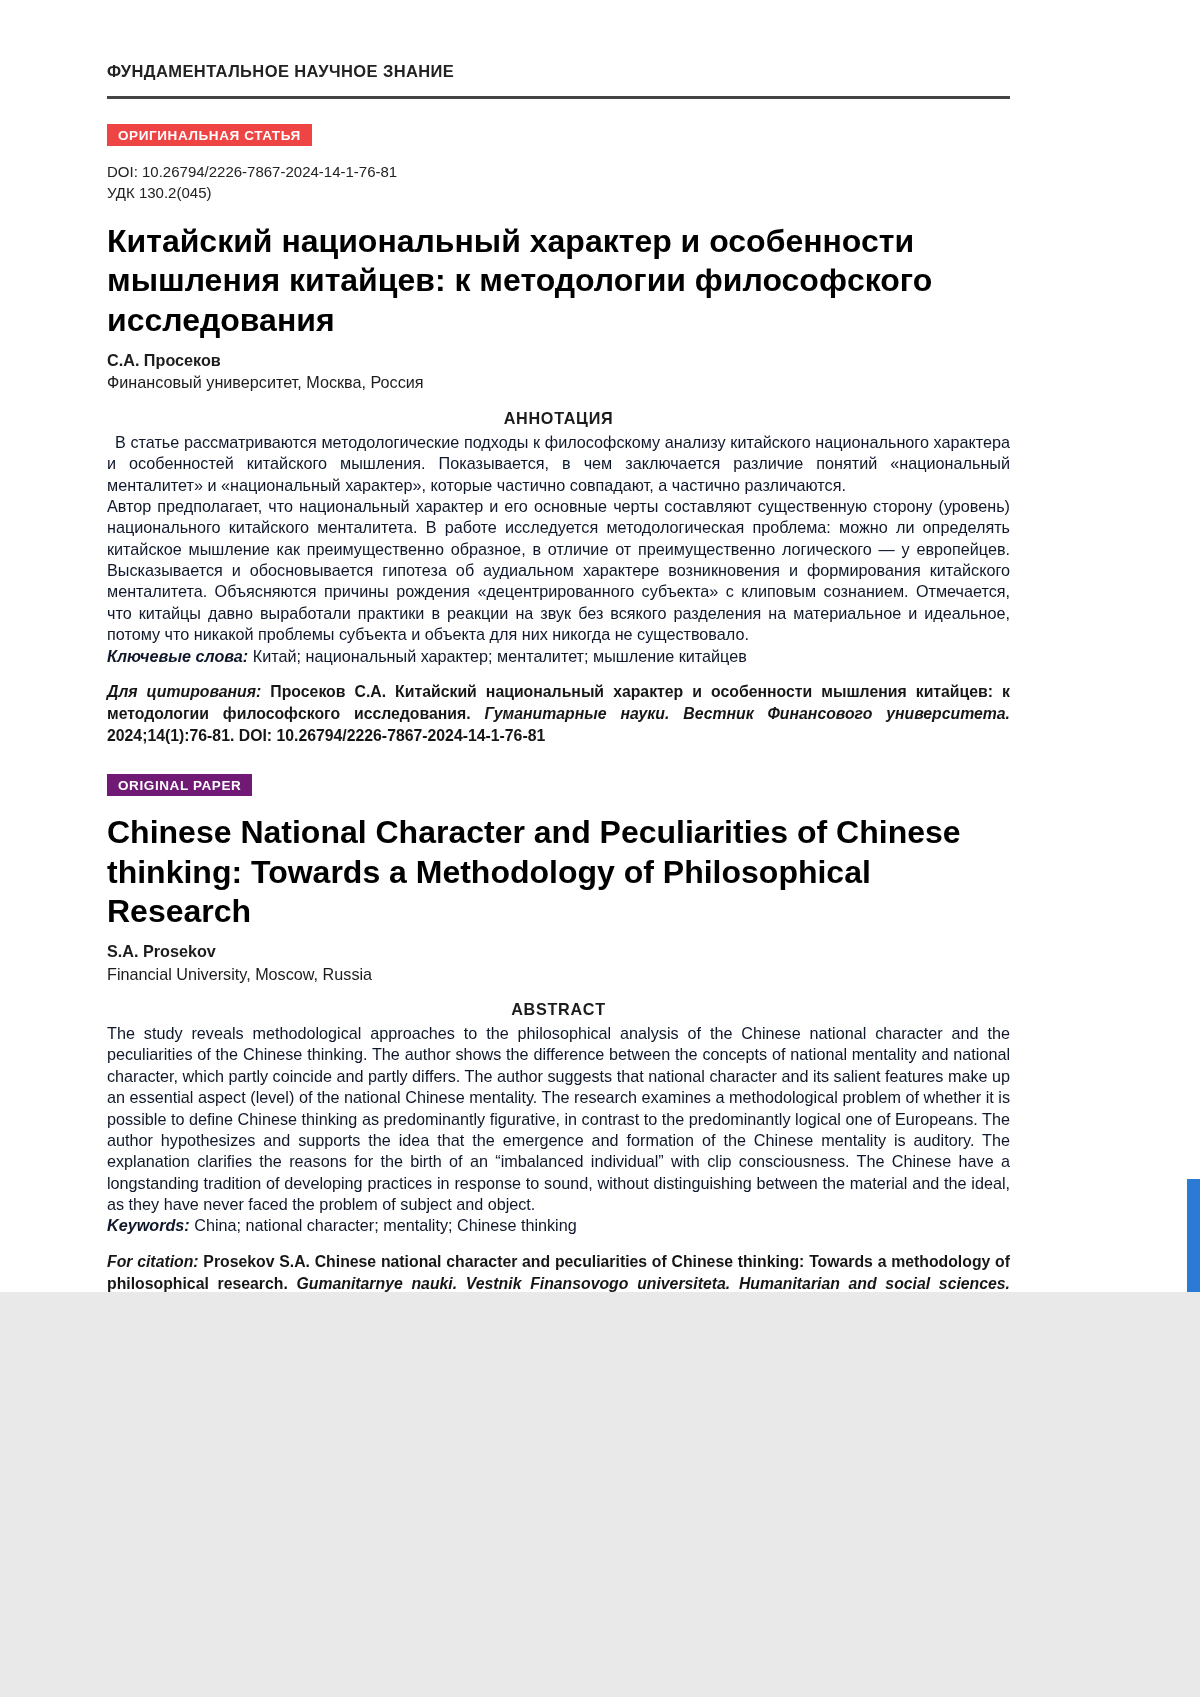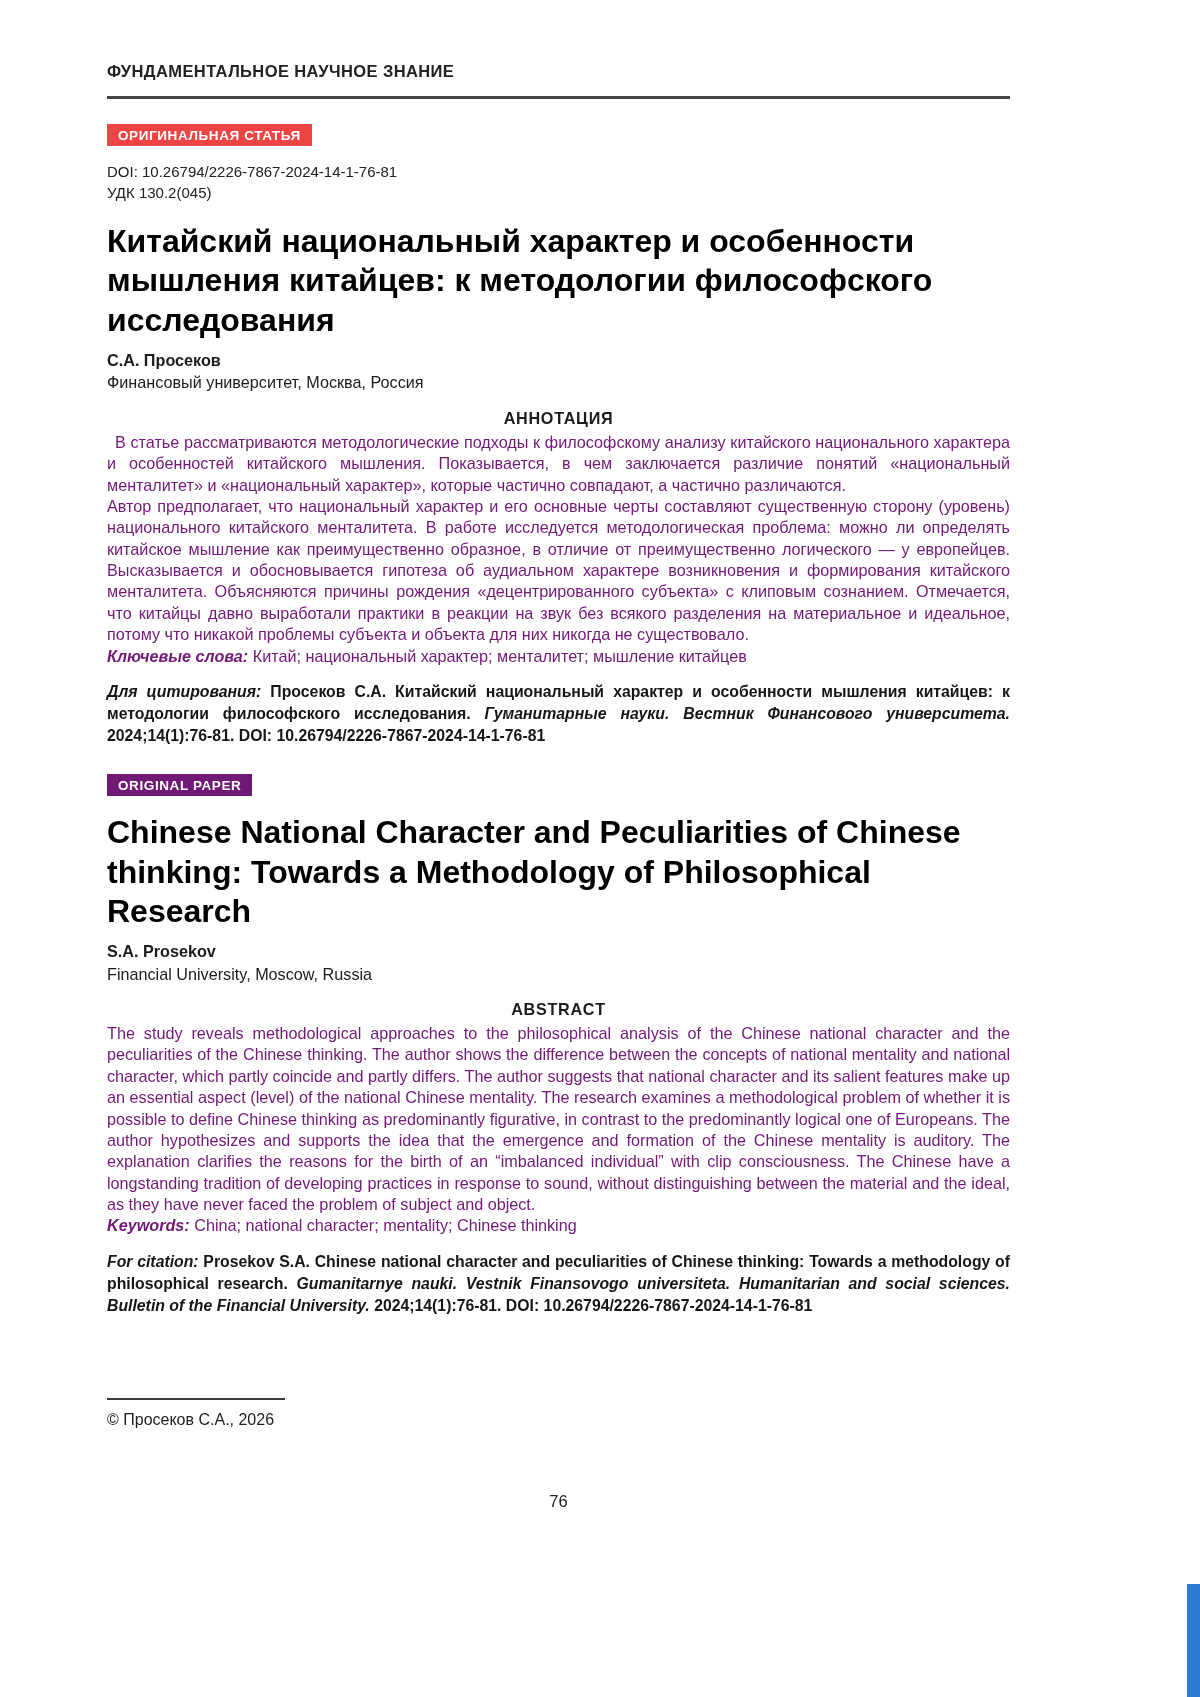--- a/index.html
+++ b/index.html
@@ -1,19 +1,19 @@
 <!DOCTYPE html>
 <html lang="ru"><head>
 <meta charset="utf-8">
 <style>
   * { margin:0; padding:0; box-sizing:border-box; }
   html, body { background:#e9e9e9; }
   .page {
     position:relative;
-    width:1200px; height:1697px;
+    width:1200px; height:1292px;
     margin:0 auto;
     background:#ffffff;
     font-family:"Liberation Sans", sans-serif;
     color:#1c1c1c;
     overflow:hidden;
   }
   .content { position:absolute; left:107px; top:0; width:903px; }
 
   .running-head { margin-top:62px; font-size:16.5px; font-weight:700; letter-spacing:0.4px; color:#222; }
   .head-rule { margin-top:15px; height:3px; background:#454545; }
@@ -27,21 +27,21 @@
 
   h1.title { margin-top:19px; font-size:32px; line-height:1.23; font-weight:700; color:#000000; }
   h1.title.en { margin-top:17px; }
 
   .author-block { margin-top:9px; text-align:left; font-size:16.2px; line-height:1.38; }
   .author { font-weight:700; }
 
   .abs-head { margin-top:15px; text-align:center; font-size:16.2px; font-weight:700; letter-spacing:0.7px; }
   .abs-head { margin-bottom:4px; }
 
-  p.body { font-size:16.2px; line-height:1.32; text-align:justify; color:#701a75; }
+  p.body { font-size:16.2px; line-height:1.32; text-align:justify; color:#0f172a; }
   p.body.first-ru { text-indent:8px; }
 
   .bi { font-weight:700; font-style:italic; }
 
   p.citation { margin-top:14px; font-size:15.8px; line-height:1.4; text-align:justify; font-weight:700; color:#161616; }
   p.citation .it { font-style:italic; }
 
   .en-section .badge { margin-top:27px; }
 
   .copyright-block { position:absolute; left:107px; top:1398px; width:903px; }

